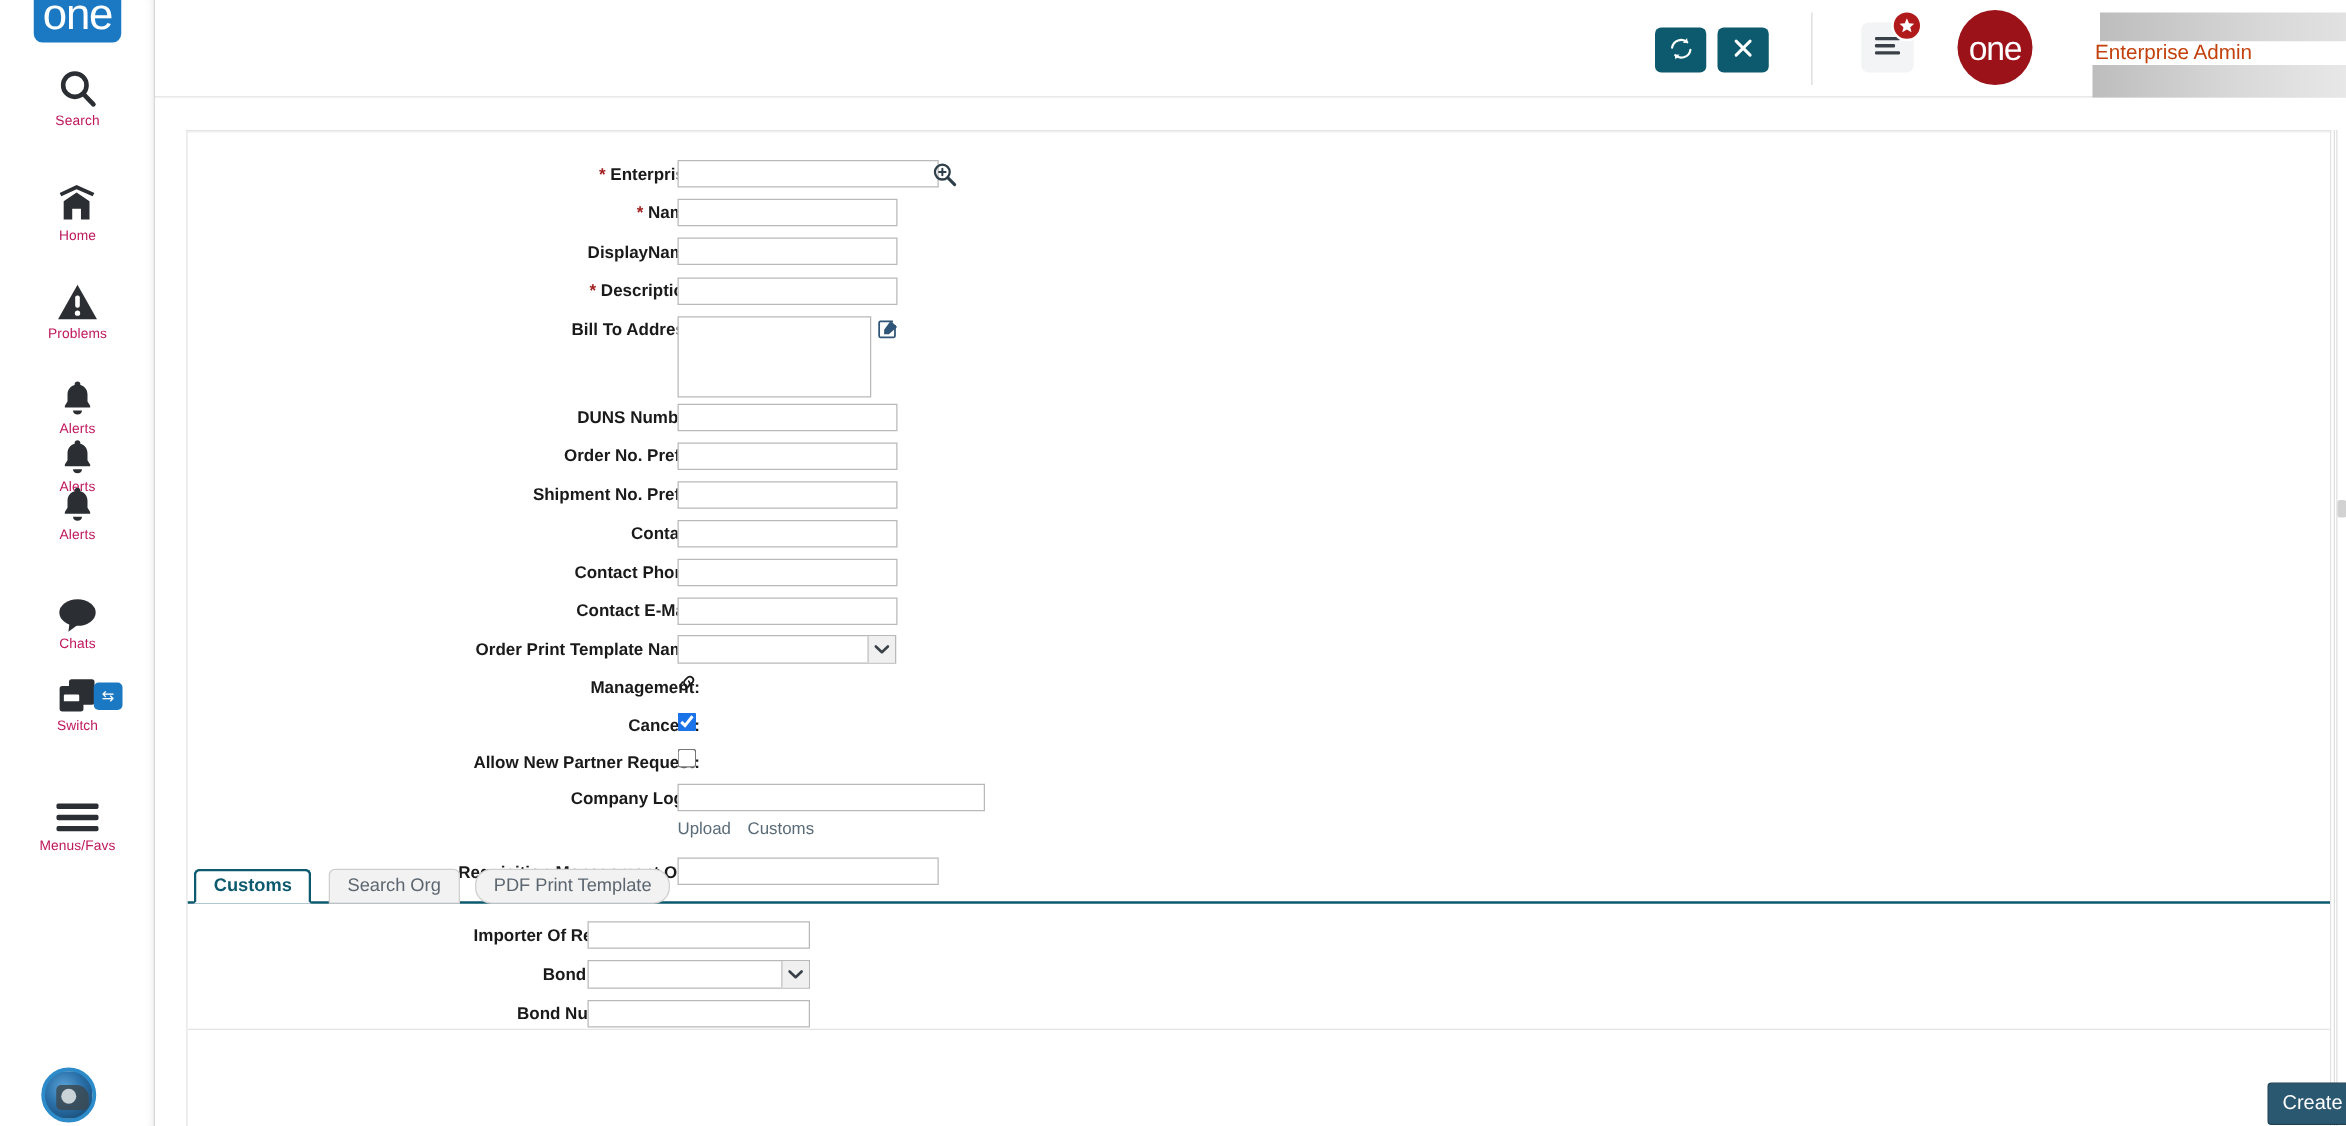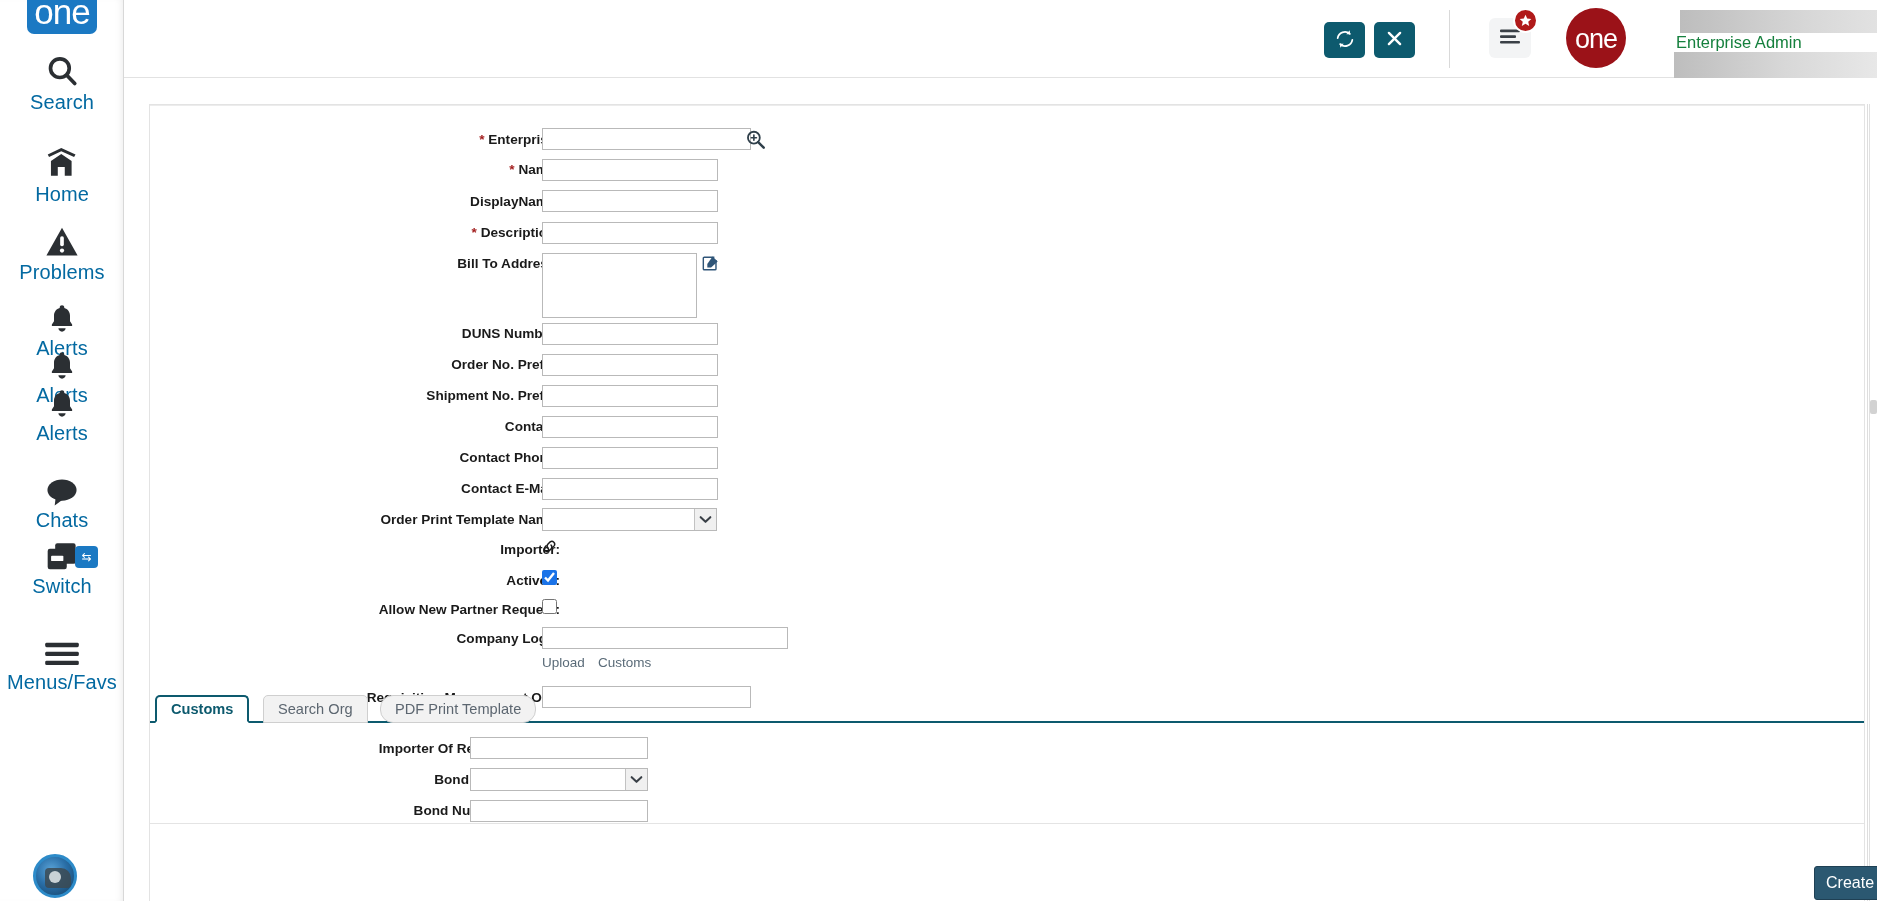--- a/index.html
+++ b/index.html
@@ -49,22 +49,22 @@
     user-select: none;
   }
   .nav-icon {
     display: block;
     margin: 0 auto;
     line-height: 0;
   }
   .nav-icon svg { display: block; margin: 0 auto; }
   .nav-label {
     display: block;
-    font-size: 20px;
-    color: #0369a1;
+    font-size: 11px;
+    color: #be185d;
     margin-top: 3px;
     letter-spacing: 0.1px;
   }
   .switch-badge {
     position: absolute;
     left: 75px; top: 4px;
     width: 23px; height: 22px;
     background: #1b79c3;
     border-radius: 4px;
     color: #fff;
@@ -173,21 +173,21 @@
   .redact-bar {
     position: absolute;
     background: linear-gradient(90deg, #bdbdbd 0%, #d8d8d8 55%, #e8e8e8 100%);
   }
   .redact-top { left: 44px; top: 2px; width: 240px; height: 23px; }
   .redact-bot { left: 38px; top: 44px; width: 205px; height: 26px; }
   .user-name {
     position: absolute;
     left: 40px; top: 25px;
     font-size: 16.5px;
-    color: #15803d;
+    color: #c2410c;
     white-space: nowrap;
   }
 
   
   .content-panel {
     position: absolute;
     left: 149px; top: 104px;
     width: 1716px; height: 797px;
     background: #ffffff;
     border: 1px solid #e3e3e3;
@@ -602,33 +602,33 @@
       <select class="fselect" style="top:403px; left:392px; width:175px;">
         <option value=""></option>
       </select>
       <span class="sel-arrow" style="top:404px; left:544px;">
         <svg width="13" height="9" viewBox="0 0 14 9" fill="none" stroke="#3a4047" stroke-width="2.2" stroke-linecap="round" stroke-linejoin="round">
           <polyline points="1.8,2 7,7 12.2,2"></polyline>
         </svg>
       </span>
 
       <div class="frow" style="top:434px; left:50px; width:360px;">
-        <label class="flabel">Importer:</label>
+        <label class="flabel">Management:</label>
       </div>
       <button class="icon-btn" style="top:434px; left:392px;">
         <span>
           <svg width="15" height="15" viewBox="0 0 16 16" fill="none" stroke="#1a1a1a" stroke-width="1.5" stroke-linecap="round">
             <path d="M6.4 9.6 a3 3 0 0 1 0-4.2 l2.3-2.3 a3 3 0 0 1 4.2 4.2 L11.6 8.8"></path>
             <path d="M9.6 6.4 a3 3 0 0 1 0 4.2 l-2.3 2.3 a3 3 0 0 1 -4.2 -4.2 L4.4 7.2"></path>
           </svg>
         </span>
       </button>
 
       <div class="frow" style="top:465px; left:50px; width:360px;">
-        <label class="flabel">Active?:</label>
+        <label class="flabel">Cancel?:</label>
       </div>
       <input type="checkbox" class="fcheck" style="top: 465px; left: 392px;" checked="">
 
       <div class="frow" style="top:494px; left:50px; width:360px;">
         <label class="flabel">Allow New Partner Request:</label>
       </div>
       <input type="checkbox" class="fcheck" style="top: 494px; left: 392px;">
 
       <div class="frow" style="top:523px; left:50px; width:360px;">
         <label class="flabel">Company Logo:</label>

